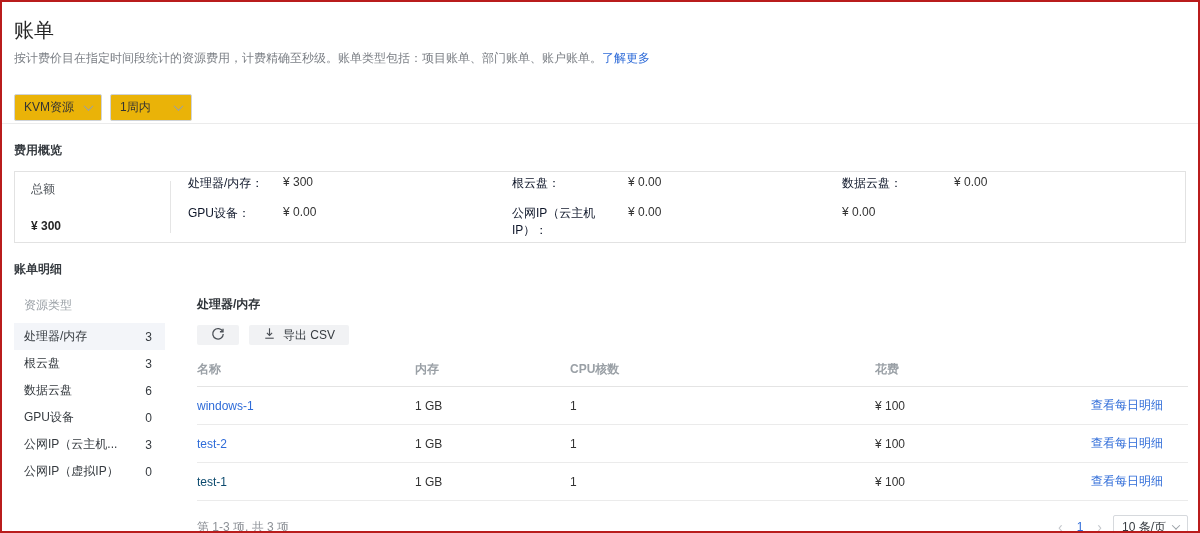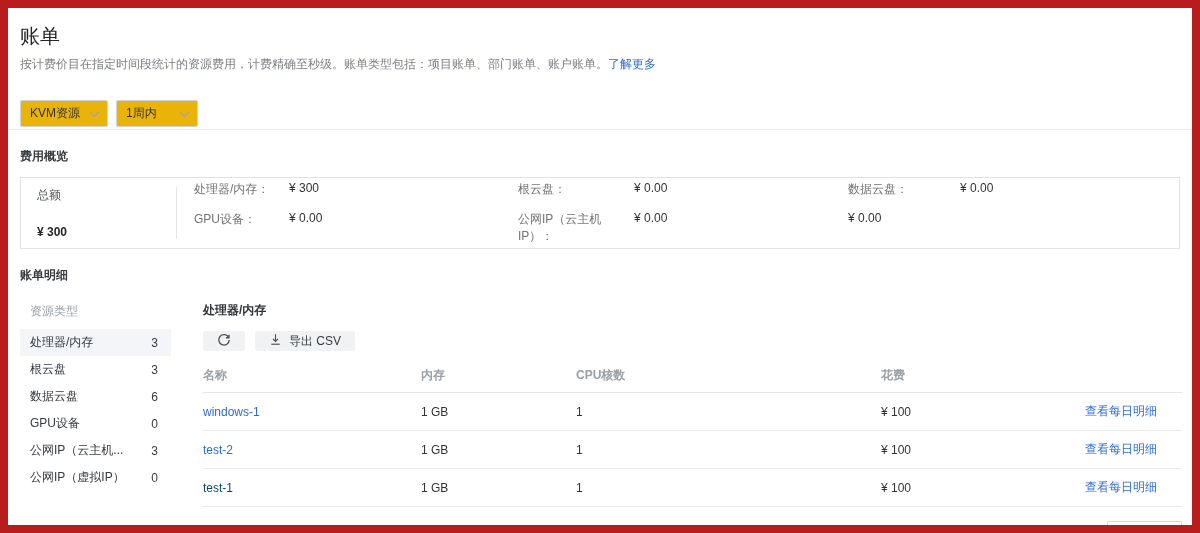--- a/index.html
+++ b/index.html
@@ -1,18 +1,18 @@
 <!DOCTYPE html>
 <html><head>
 <meta charset="utf-8">
 <style>
   * { margin:0; padding:0; box-sizing:border-box; }
   html,body { background:#fff; }
   body { font-family:"Liberation Sans","DejaVu Sans",sans-serif; font-size:12px; color:#333; }
-  .frame { width:1200px; height:533px; border:8px solid #b91c1c; background:#fff; overflow:hidden; position:relative; }
+  .frame { width:1200px; height:533px; border:2px solid #b91c1c; background:#fff; overflow:hidden; position:relative; }
 
   
   .page-header { padding:16px 12px 0 12px; }
   .page-title { font-size:20px; font-weight:500; color:#262626; line-height:24px; }
   .page-desc { margin-top:8px; color:#7b7f85; line-height:16px; }
   .link { color:#2e6bd8; text-decoration:none; cursor:pointer; }
 
   
   .filters { display:flex; gap:8px; margin:28px 0 0 12px; }
   .select-box { display:flex; align-items:center; justify-content:space-between;
@@ -28,21 +28,21 @@
 
   
   .overview-box { margin:12px 12px 0 12px; height:72px; border:1px solid #e2e2e2;
     display:flex; align-items:stretch; padding-left:16px; }
   .ov-total { width:140px; border-right:1px solid #e5e5e5; margin:9px 0;
     display:flex; flex-direction:column; justify-content:center; gap:21px; }
   .ov-total-label { color:#51565c; }
   .ov-total-value { font-weight:700; color:#262626; }
   .ov-grid { display:grid; grid-template-columns:95px 229px 116px 214px 112px auto;
     align-content:center; row-gap:13px; margin-left:17px; flex:1; }
-  .ov-label { color:#737373; }
+  .ov-label { color:#0f172a; }
   .ov-value { color:#333; }
 
   
   .details { display:flex; margin-top:10px; padding-right:10px; }
   .sidebar { width:151px; margin-left:12px; flex:none; }
   .sidebar-header { color:#9aa0a6; padding:9px 0 9px 10px; }
   .sidebar-item { height:27px; display:flex; align-items:center; justify-content:space-between;
     padding:0 13px 0 10px; cursor:pointer; color:#363b40; }
   .sidebar-item .count { color:#363b40; }
   .sidebar-item.selected { background:#f3f5f9; }

